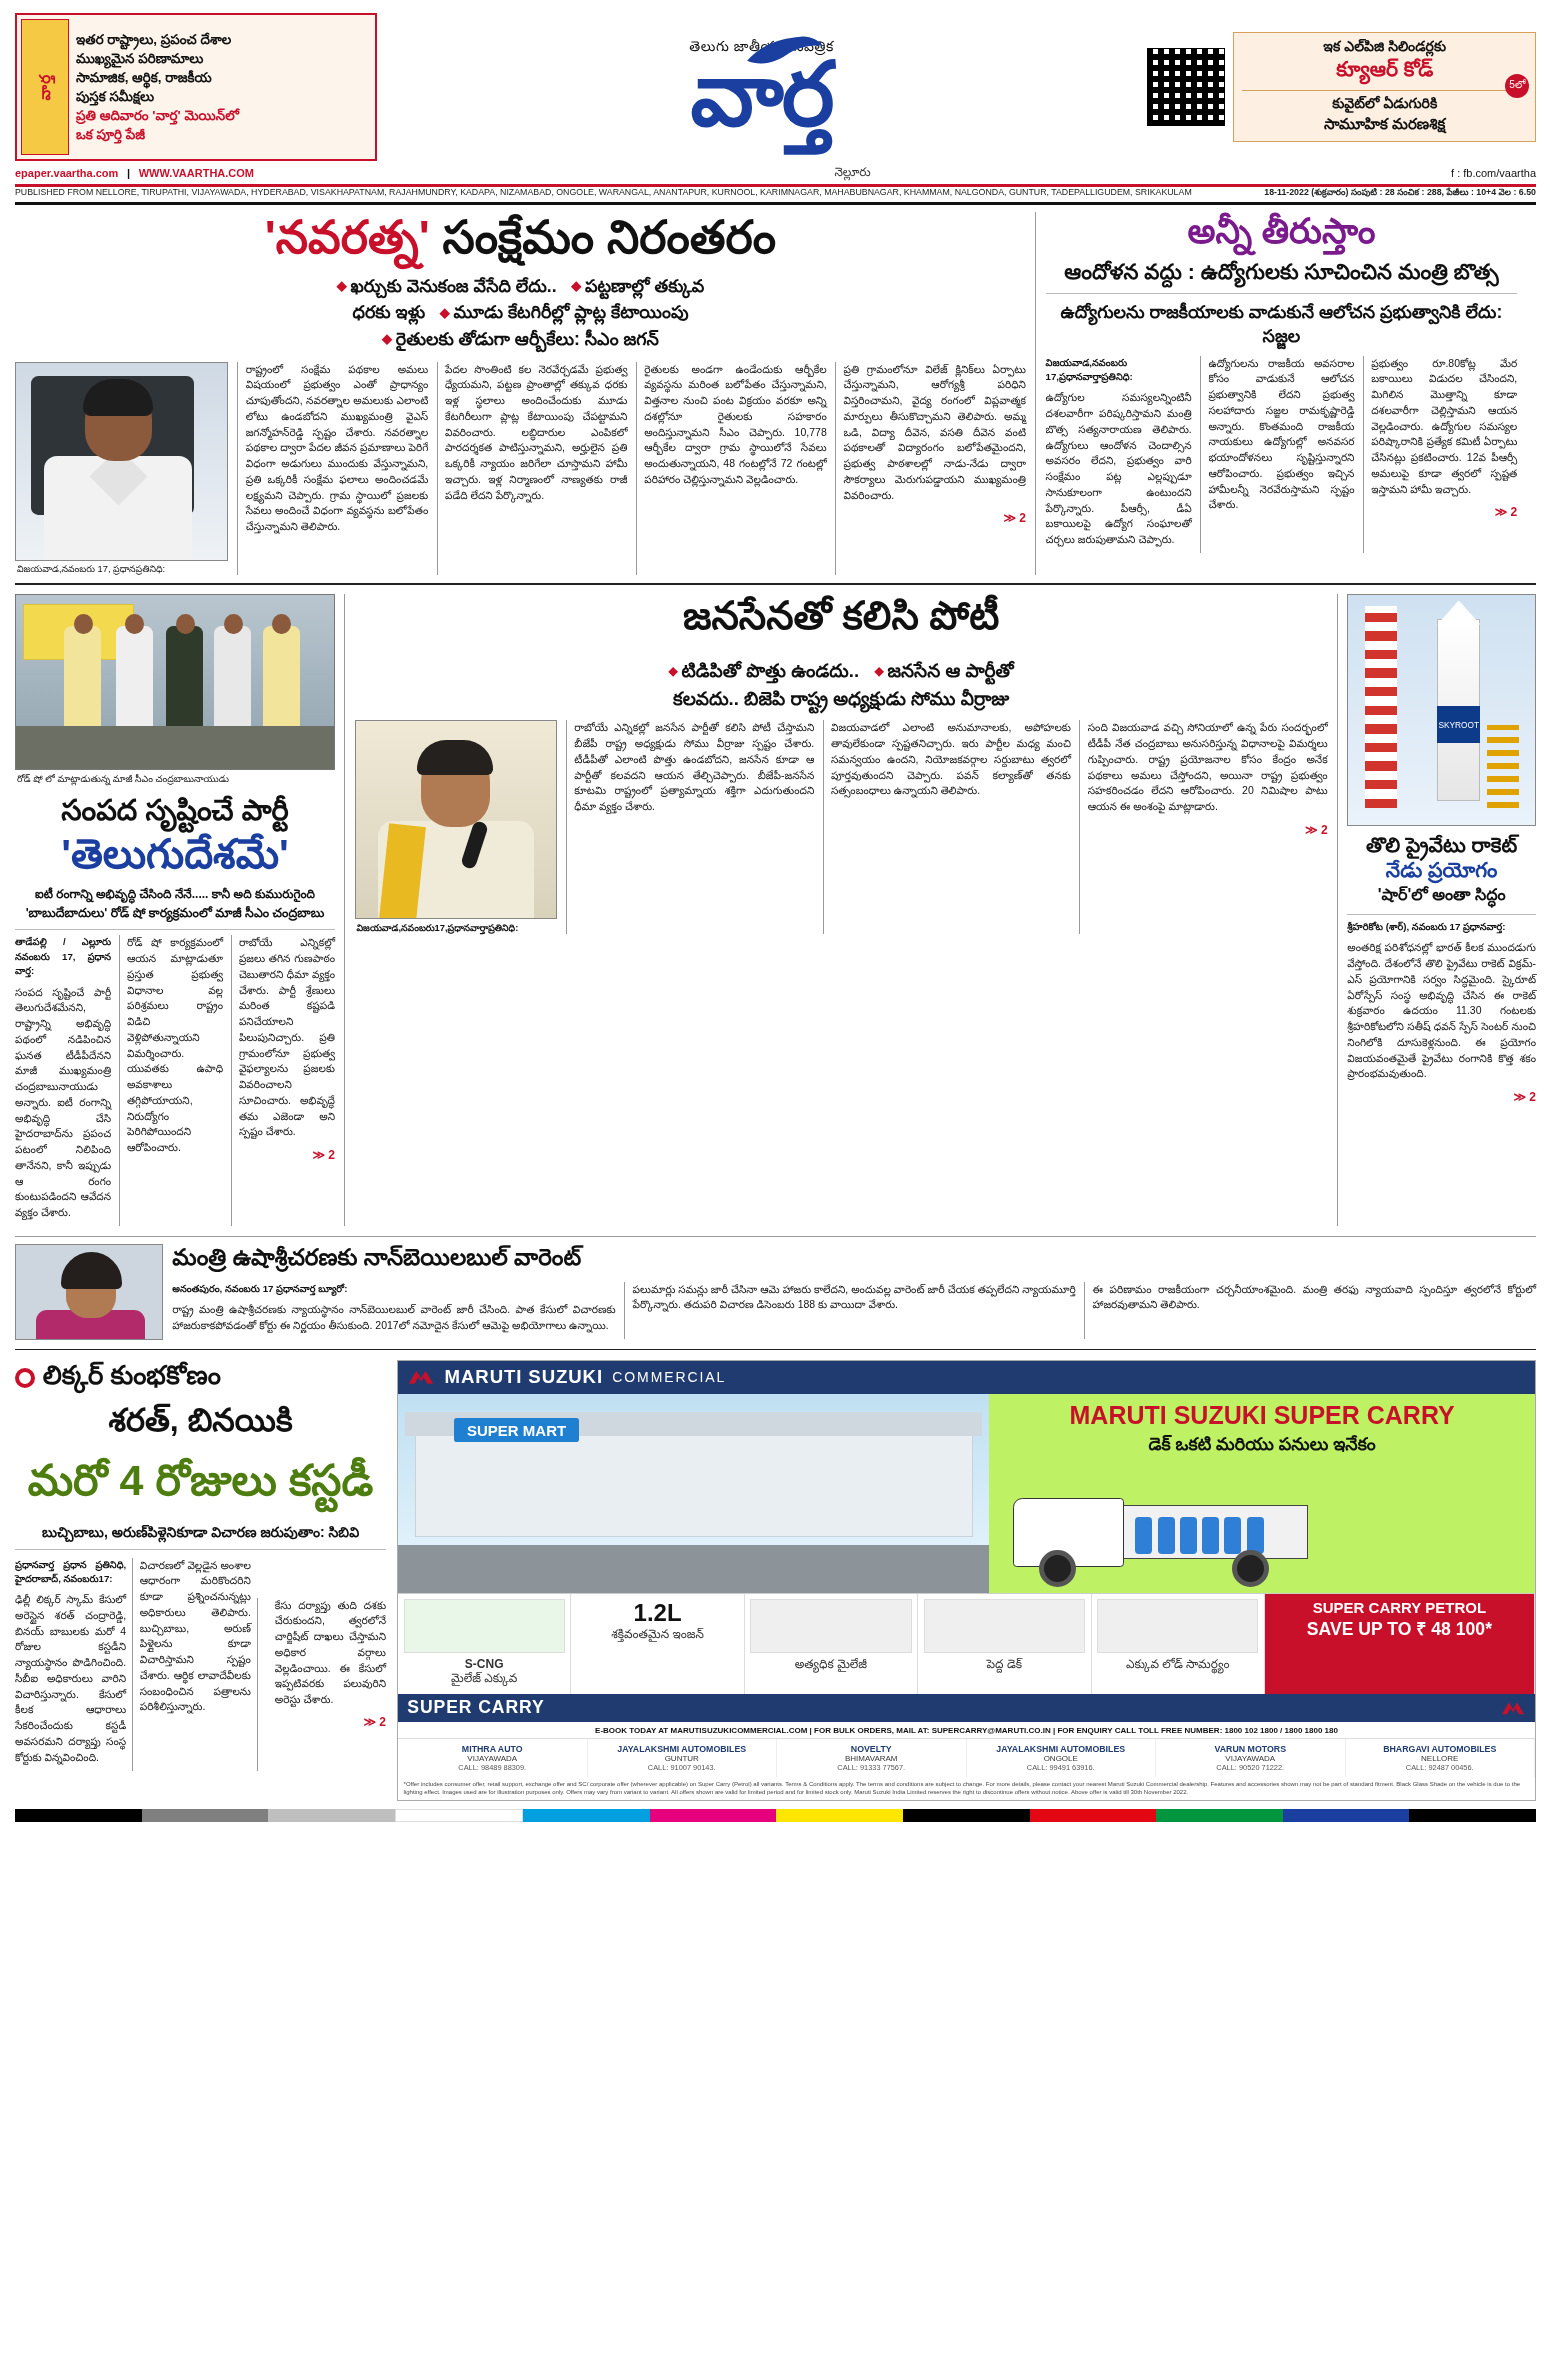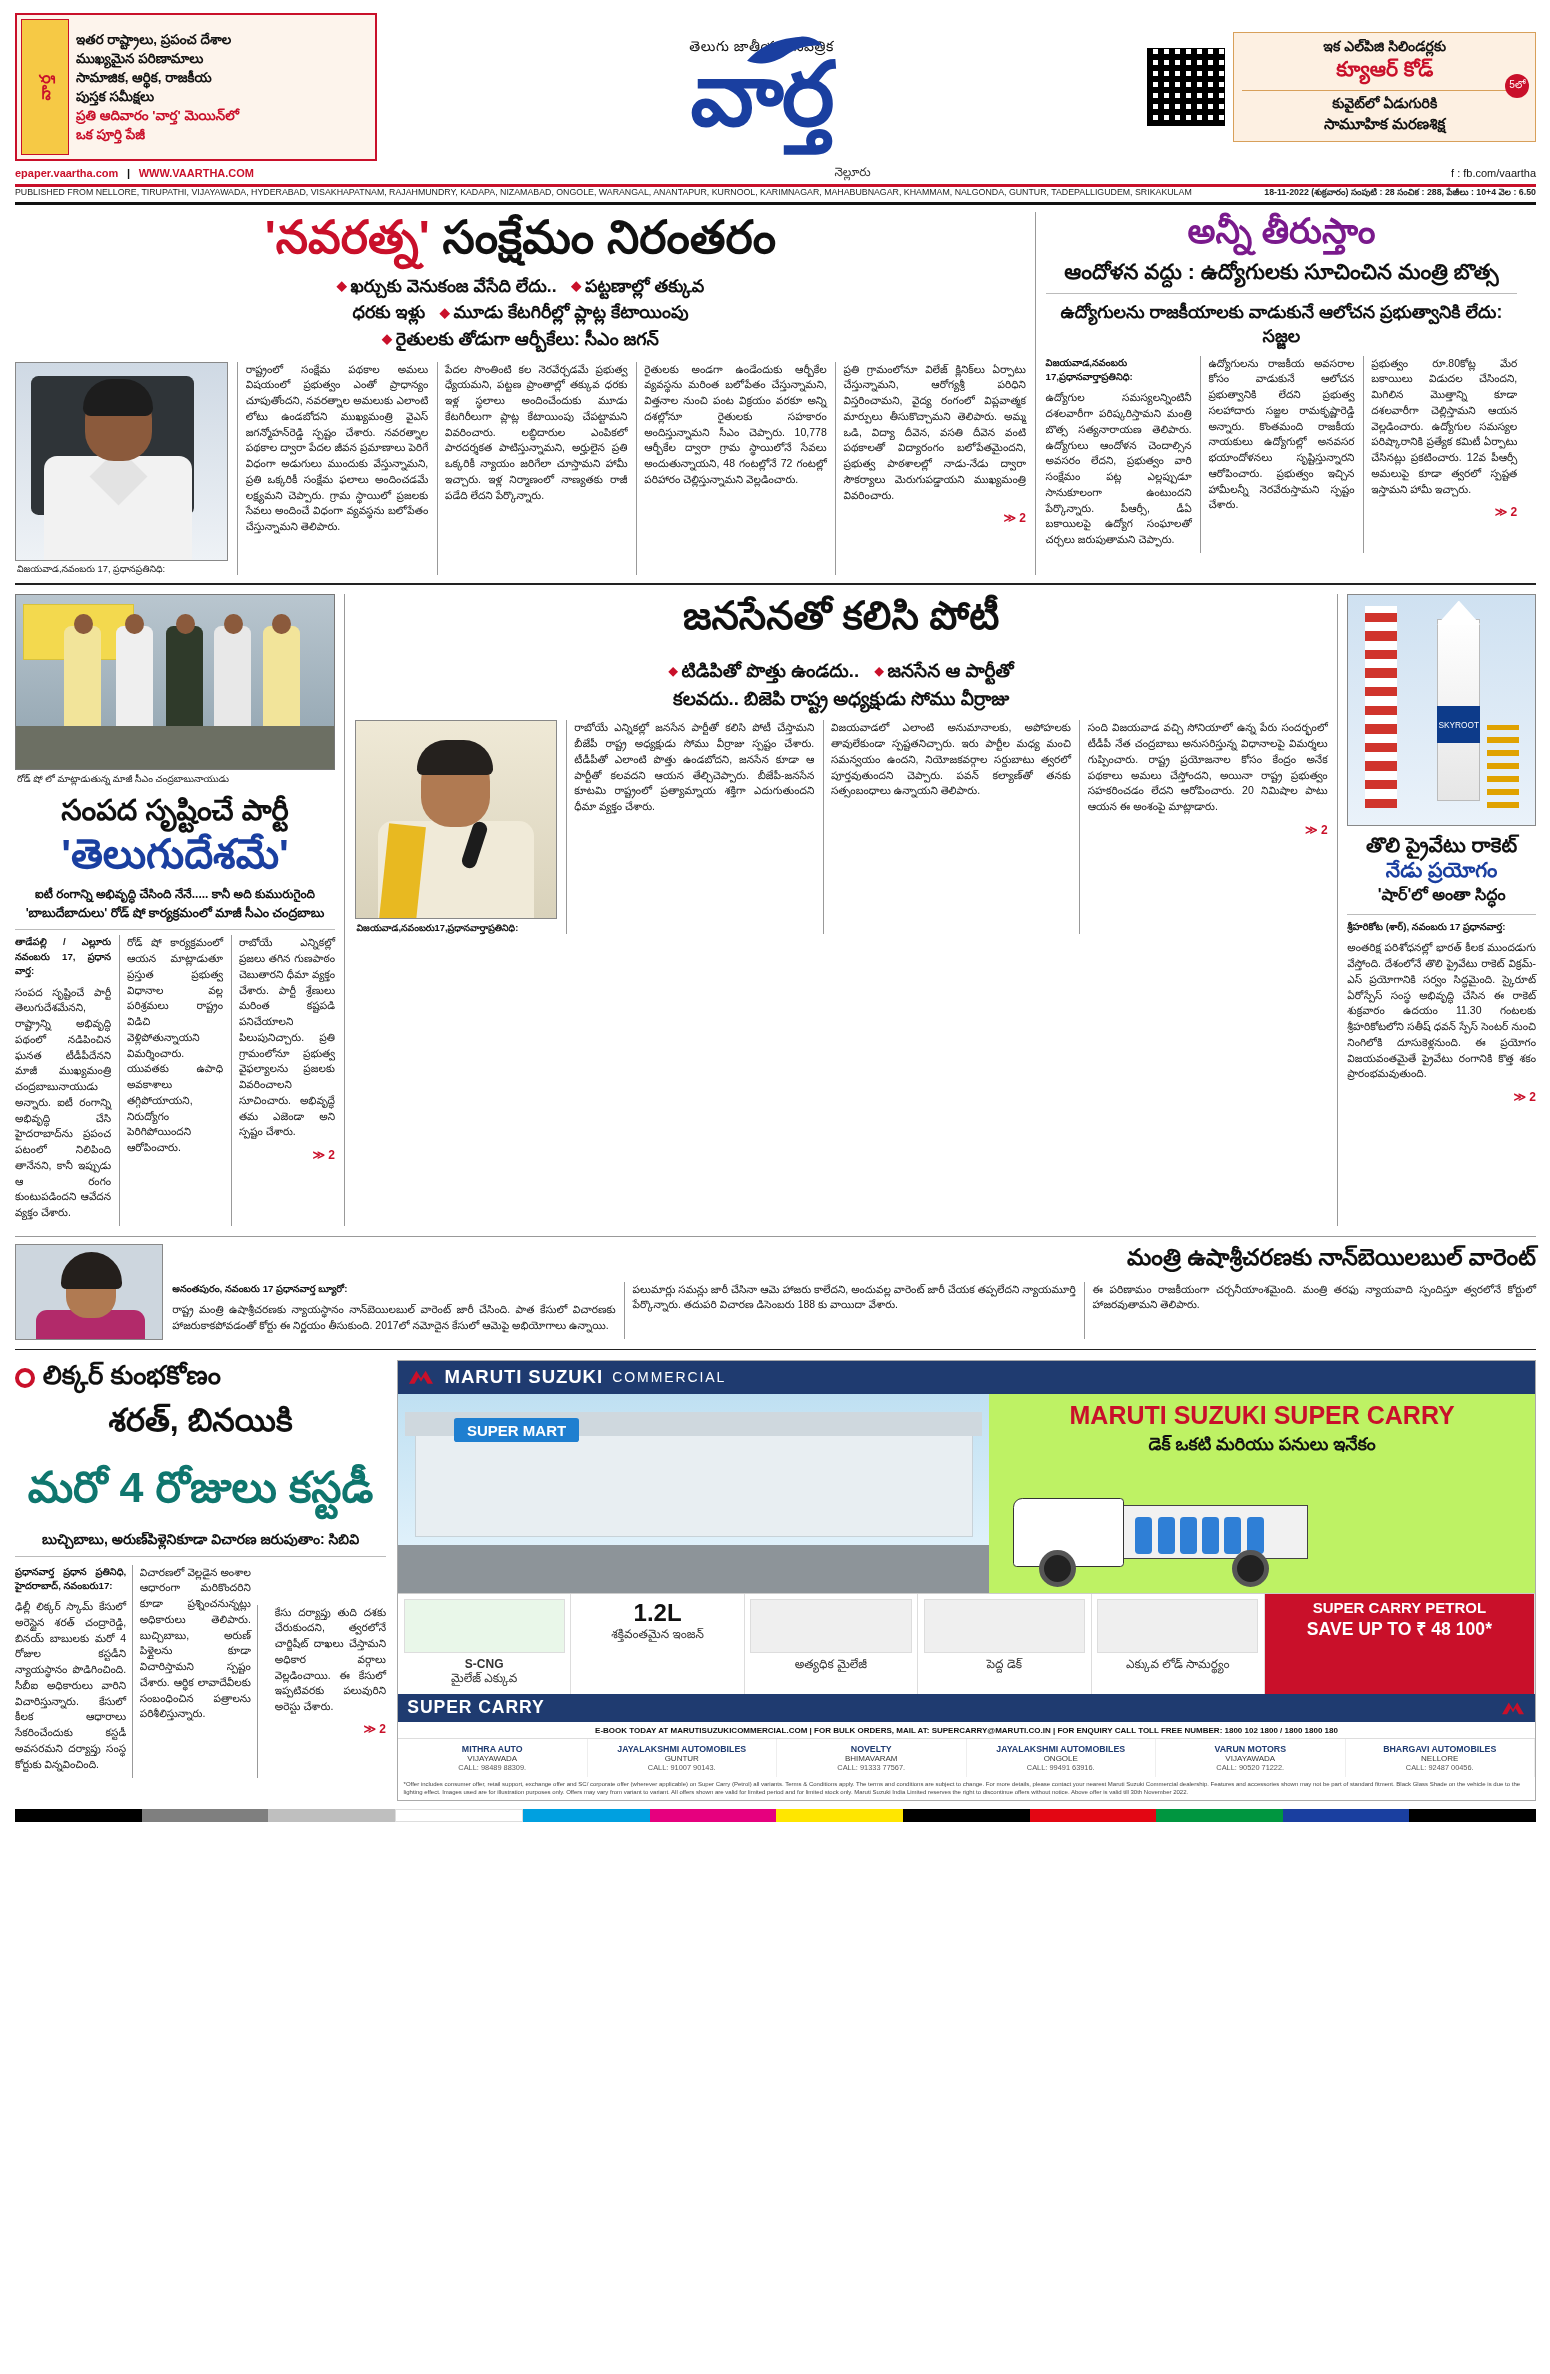--- a/index.html
+++ b/index.html
@@ -144,30 +144,30 @@
   .mid-right h4 .b { color:#1a3fa0; }
   .mid-right .sub { text-align:center; font-size:16px; font-weight:bold; margin-top:3.7px; }
 
   
   .warrant { display:flex; gap:9.3px; margin-top:9.3px; border-top:0.9px solid #999; padding-top:7.4px; }
   .warrant .wphoto { width:148px; height:96px; border:0.9px solid #888; position:relative; overflow:hidden; background:#cdd6de; }
   .warrant .wphoto .hd { position:absolute; left:50px; top:15px; width:50px; height:58px; background:#b07a52; border-radius:26px 26px 22px 22px; }
   .warrant .wphoto .hair { position:absolute; left:45px; top:7.4px; width:61px; height:37px; background:#241f1c; border-radius:32px 32px 5.6px 5.6px; }
   .warrant .wphoto .sari { position:absolute; left:20.4px; top:65px; width:109px; height:37px; background:#b22a6a; border-radius:11px 11px 0 0; }
   .warrant .wmain { flex:1; }
-  .warrant h3 { margin:0; text-align:right; font-size:23px; font-weight:bold; }
+  .warrant h3 { margin:0; text-align:left; font-size:23px; font-weight:bold; }
   .warrant .wcols { display:flex; gap:8.3px; margin-top:5.6px; }
 
   
   .bottom { display:flex; gap:11px; margin-top:9.3px; border-top:1.9px solid #222; padding-top:9.3px; }
   .liquor { width:371px; }
   .liquor .tag { display:flex; align-items:center; gap:7.4px; justify-content:flex-start; font-size:26px; font-weight:bold; }
   .liquor .tag .dot { width:20.4px; height:20.4px; border-radius:50%; border:4.6px solid #c9102a; }
   .liquor h2 { margin:5.6px 0 0; text-align:center; font-size:32px; font-weight:bold; }
-  .liquor h1 { margin:17px 0 0; text-align:center; font-size:43px; font-weight:bold; color:#0f766e; }
+  .liquor h1 { margin:10px 0 0; text-align:center; font-size:43px; font-weight:bold; color:#4d7c0f; }
   .liquor .dek { text-align:center; font-size:14px; font-weight:bold; margin-top:7.4px; }
   .liquor .lcols { display:flex; gap:6px; margin-top:7.4px; }
 
   
   .ad { flex:1; border:0.9px solid #aaa; }
   .ad .ad-top { background:#1f3b70; color:#fff; display:flex; align-items:center; gap:9.3px; padding:5.6px 9.3px; }
   .ad .suzuki-s { width:28px; height:20.4px; position:relative; }
   .ad .ad-top .brand { font-size:18.6px; font-weight:bold; letter-spacing:0.9px; }
   .ad .ad-top .sub { font-size:14px; letter-spacing:1.9px; }
   .ad .ad-hero { display:flex; height:199px; }

